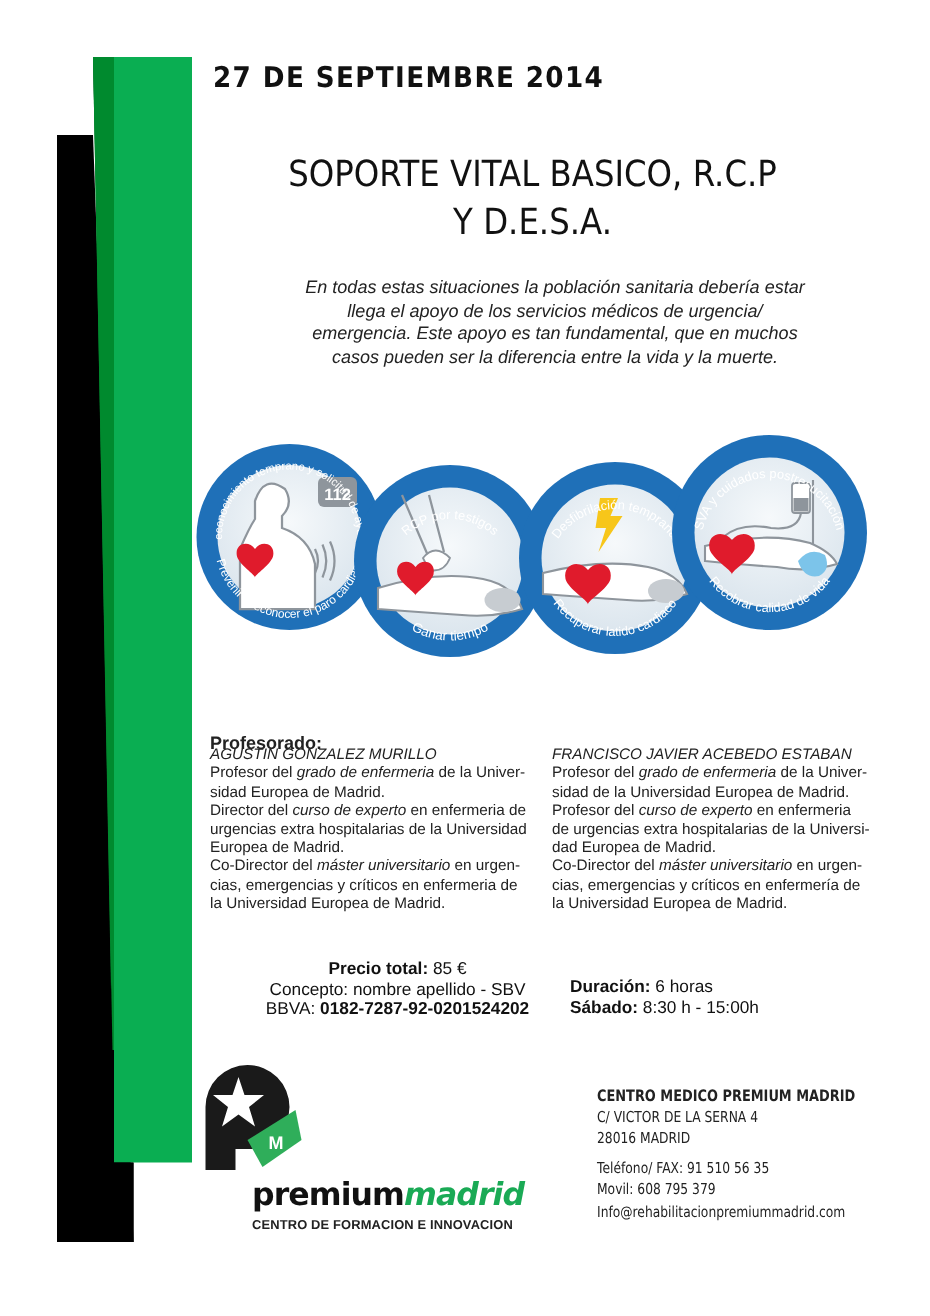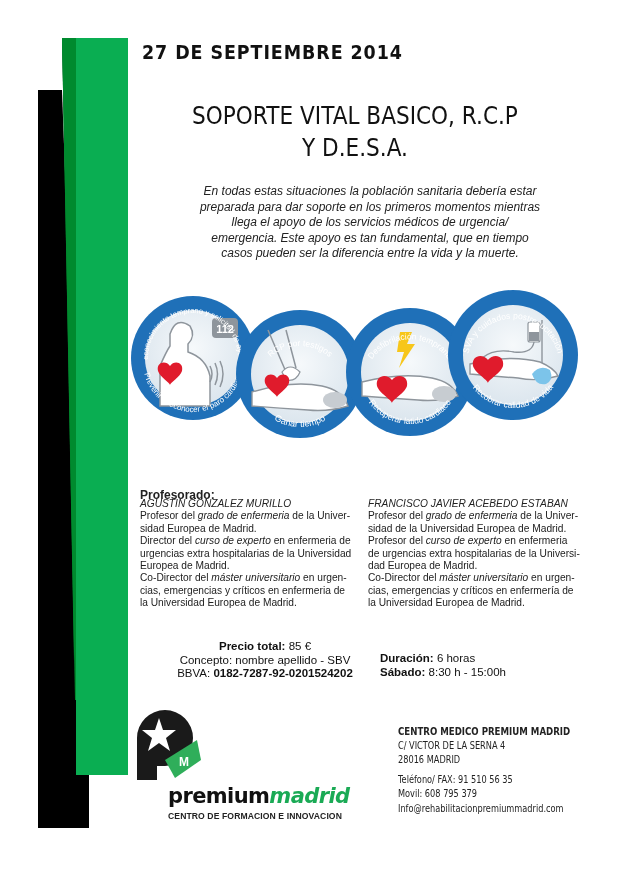--- a/index.html
+++ b/index.html
@@ -41,23 +41,22 @@
 
 <div class="date">27 DE SEPTIEMBRE 2014</div>
 
 <div class="title">
   <div>SOPORTE VITAL BASICO, R.C.P</div>
   <div>Y D.E.S.A.</div>
 </div>
 
 <div class="intro">
   <div>En todas estas situaciones la población sanitaria debería estar</div>
-  <div>preparada para dar soporte en los primeros momentos mientras</div>
   <div>llega el apoyo de los servicios médicos de urgencia/</div>
-  <div>emergencia. Este apoyo es tan fundamental, que en tiempo</div>
+  <div>emergencia. Este apoyo es tan fundamental, que en muchos</div>
   <div>casos pueden ser la diferencia entre la vida y la muerte.</div>
 </div>
 
 <svg class="infographic" width="450" height="170" viewBox="0 0 450 170">
   <defs>
     <radialGradient id="innerG" cx="50%" cy="40%" r="60%">
       <stop offset="0%" stop-color="#f6f9fb"></stop>
       <stop offset="100%" stop-color="#dce6ee"></stop>
     </radialGradient>
     <path id="arc1t" d="M 18,76 A 45,45 0 0 1 108,76"></path>

